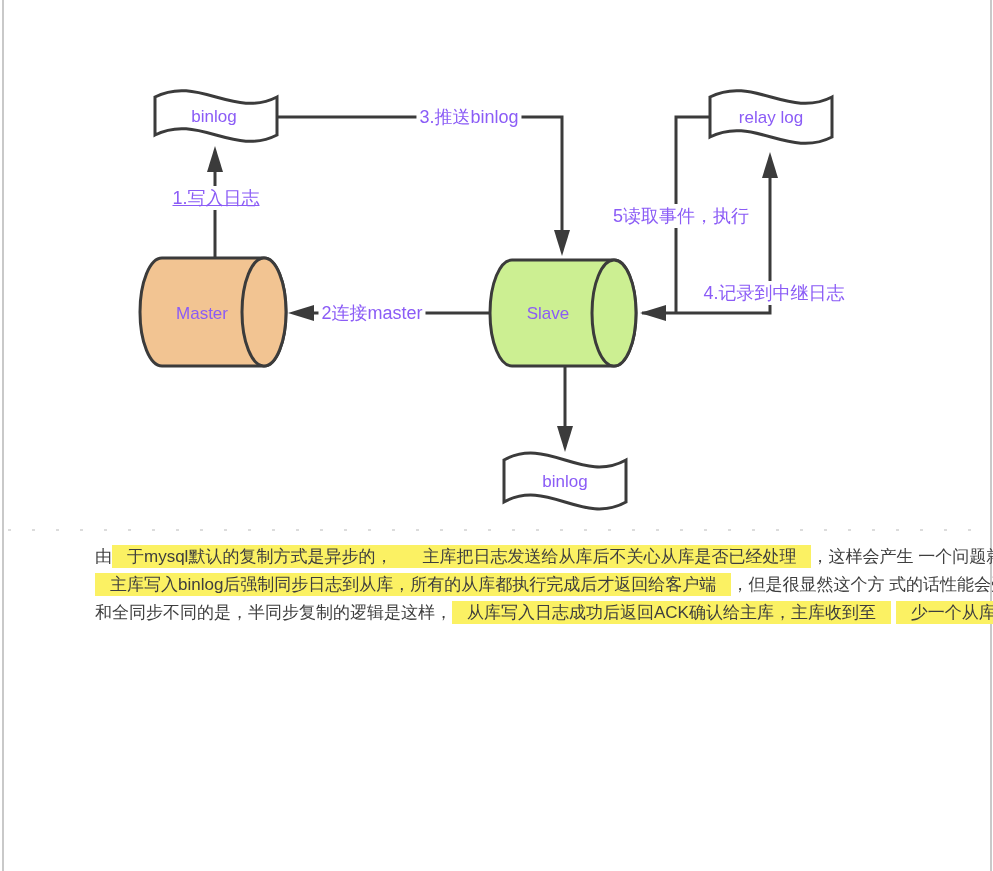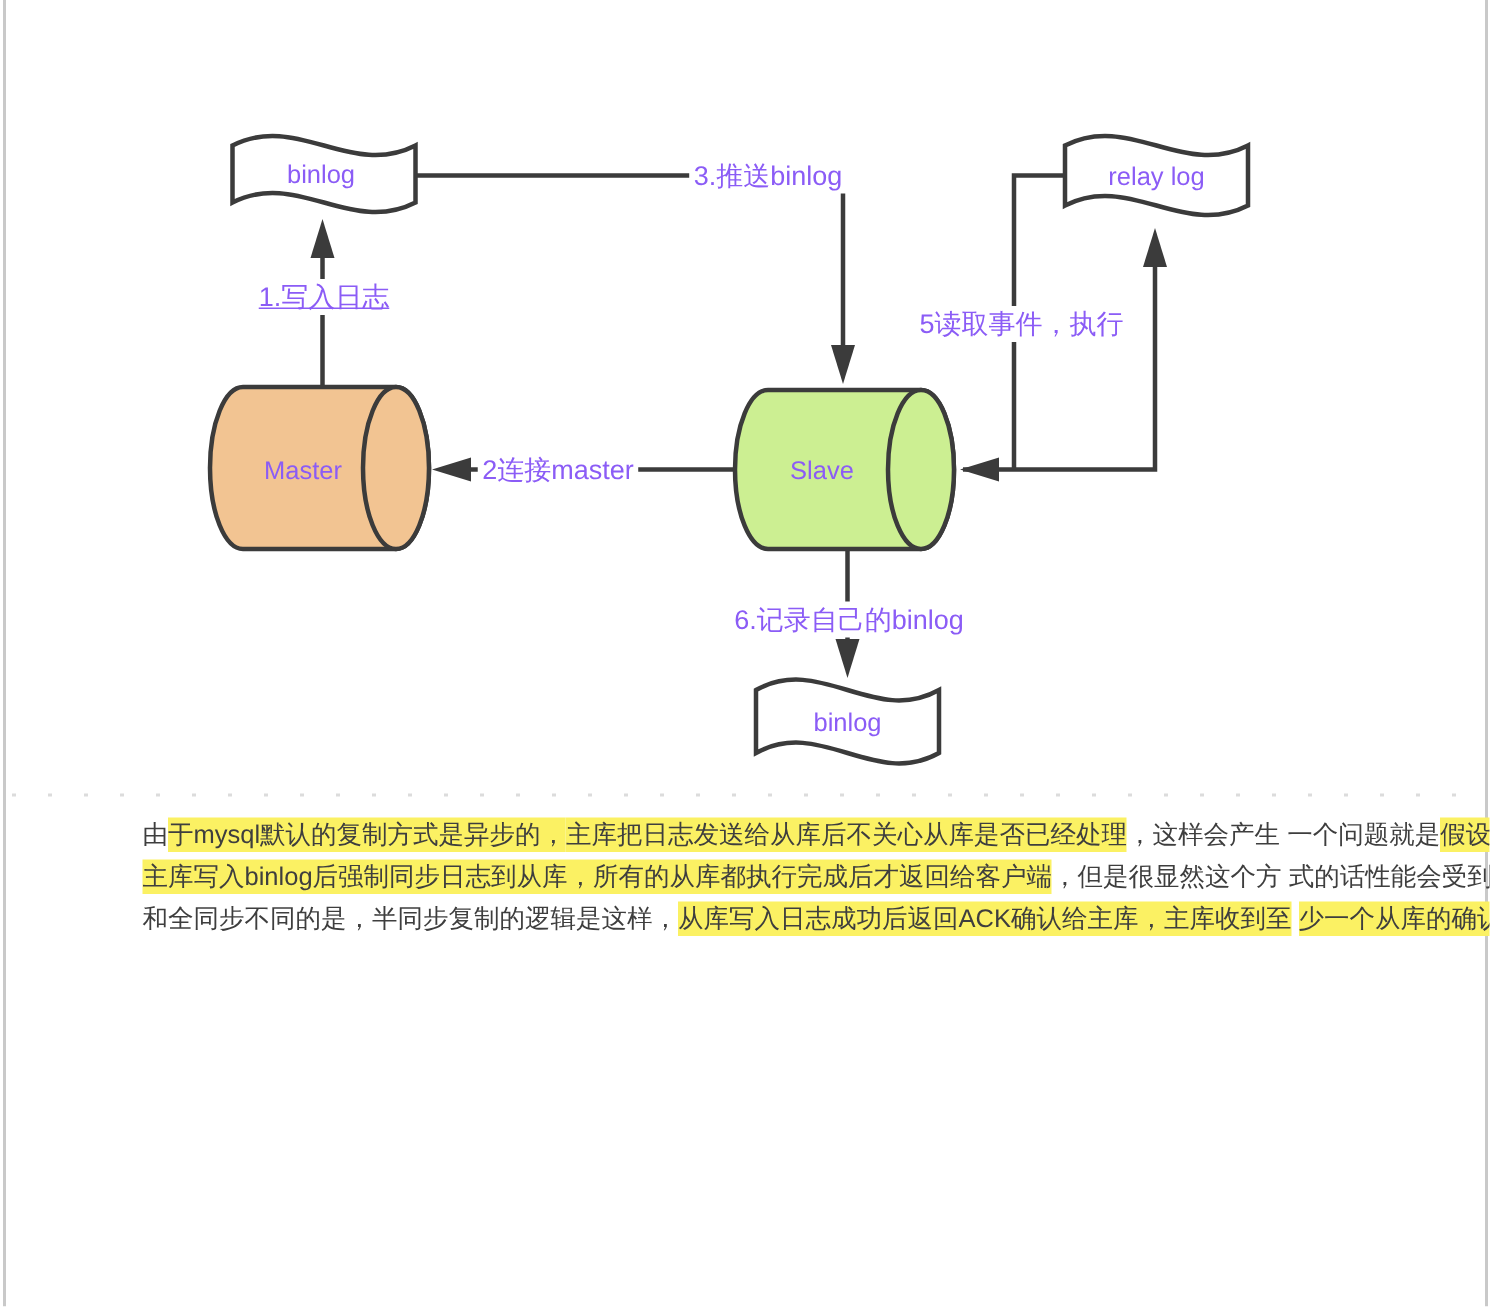--- a/index.html
+++ b/index.html
@@ -20,21 +20,21 @@
   .text-block{
     position:absolute;left:95px;top:543px;width:830px;
     font-size:17px;line-height:28px;color:#3e3e3e;
   }
   .text-block p{margin:0;white-space:nowrap;}
   .text-block h3{
     margin:16px 0 15px;font-size:17px;line-height:24px;
     font-weight:bold;color:#3e3e3e;
   }
   .line{white-space:nowrap;}
-  .hl{background:#fbf163;padding:2px 0;}
+  .hl{background:#fbf163;padding:2px 15px;}
   .divider{
     position:absolute;left:8px;top:529px;width:977px;height:2px;
     background:repeating-linear-gradient(90deg,#dcdcdc 0 3px,transparent 3px 24px);
   }
 </style>
 </head>
 <body>
 
 <div class="page-edge edge-left"></div>
 <div class="page-edge edge-right"></div>
@@ -74,23 +74,23 @@
   </svg>
 
   <div class="dlabel shape-label" style="left:214px;top:117px;">binlog</div>
   <div class="dlabel shape-label" style="left:771px;top:118px;">relay log</div>
   <div class="dlabel shape-label" style="left:202px;top:314px;">Master</div>
   <div class="dlabel shape-label" style="left:548px;top:314px;">Slave</div>
   <div class="dlabel shape-label" style="left:565px;top:482px;">binlog</div>
 
   <div class="dlabel edge-label" style="left:216px;top:198px;text-decoration:underline;">1.写入日志</div>
   <div class="dlabel edge-label" style="left:372px;top:313px;">2连接master</div>
-  <div class="dlabel edge-label" style="left:512px;top:117px;">3.推送binlog</div>
+  <div class="dlabel edge-label" style="left:469px;top:117px;">3.推送binlog</div>
+  <div class="dlabel edge-label" style="left:774px;top:293px;">4.记录到中继日志</div>
   <div class="dlabel edge-label" style="left:681px;top:216px;">5读取事件，执行</div>
-  <div class="dlabel edge-label" style="left:566px;top:413px;">6.记录自己的binlog</div>
 </div>
 
 <div class="divider"></div>
 
 <div class="text-block">
   <p>
     <span class="line"><span>由</span><span class="hl">于mysql默认的复制方式是异步的，</span><span class="hl">主库把日志发送给从库后不关心从库是否已经处理</span><span>，这样会产生</span></span>
     <span class="line"><span>一个问题就是</span><span class="hl">假设主库挂了，从库处理失败了，这时候从库升为主库后，日志就丢失了</span></span>
     
   </p>

